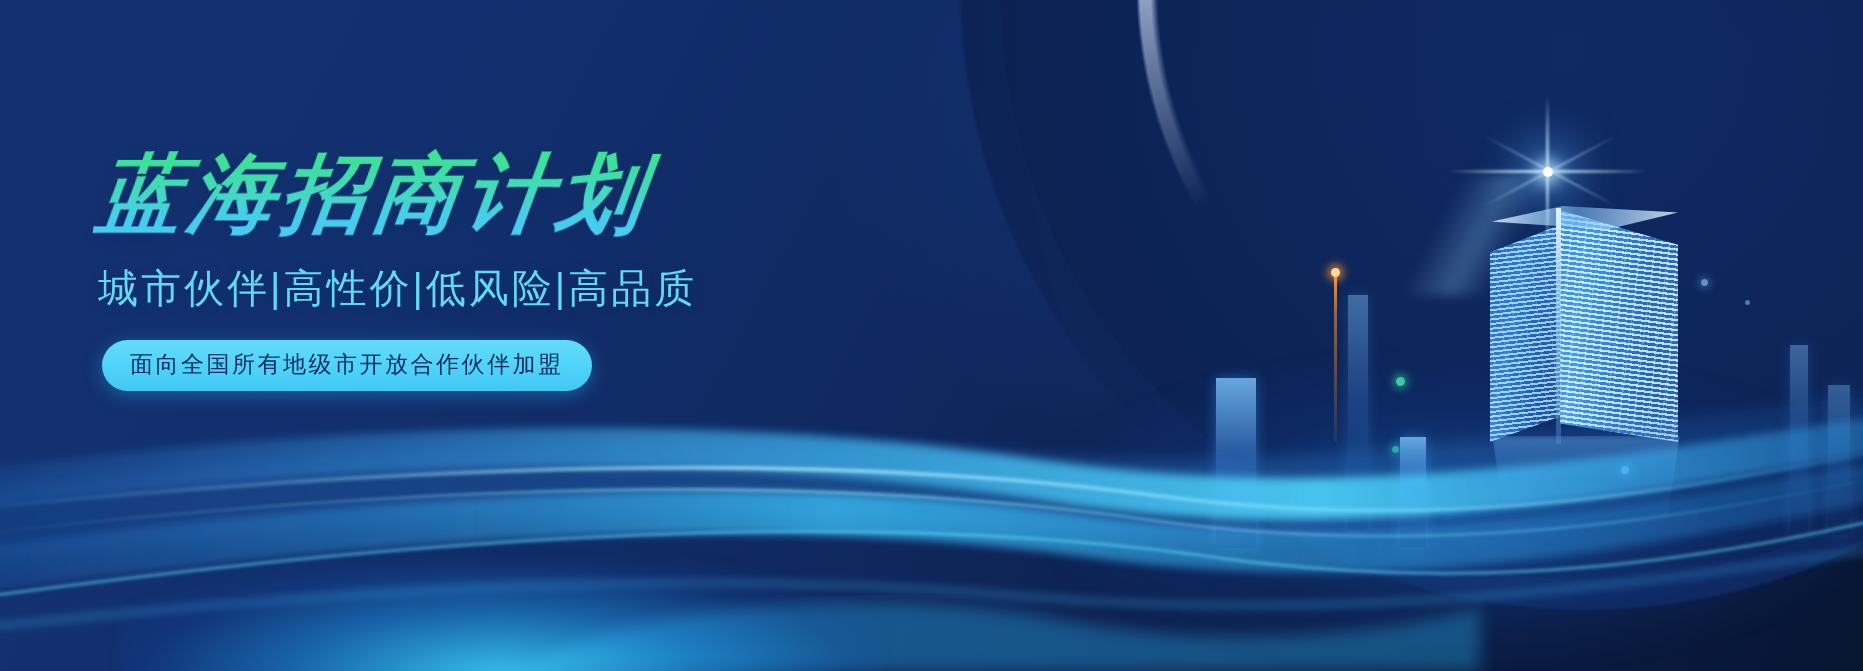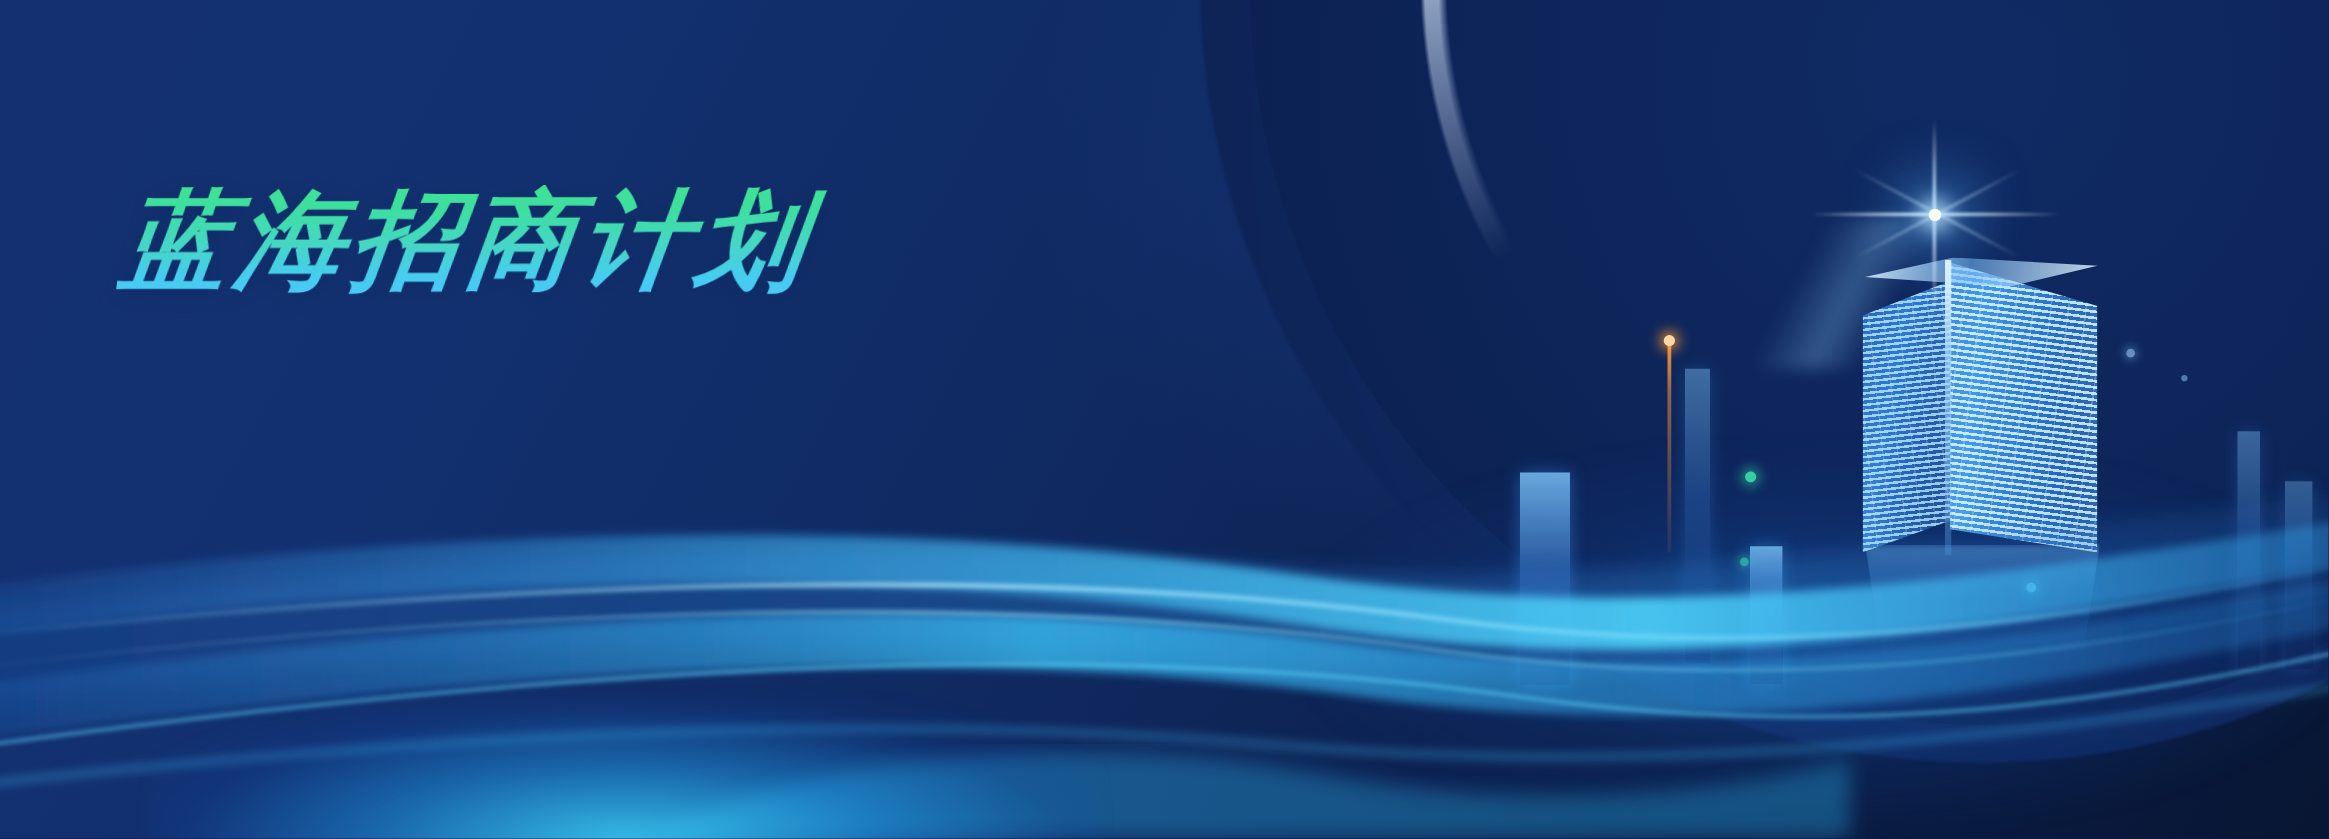--- a/index.html
+++ b/index.html
@@ -296,15 +296,17 @@
       <path d="M-40,330 C 340,288 700,268 1020,296 C 1330,322 1600,292 1903,244" fill="none" stroke="#3fb4ef" stroke-opacity=".35" stroke-width="6" filter="url(#sblur)"></path>
 
       <path d="M520,370 C 640,300 880,286 1060,320 C 1200,346 1360,340 1480,308 L1480,371 L520,371 Z" fill="#2ec6ff" opacity=".30" filter="url(#sblur2)"></path>
     </svg>
   </div>
 
   <div class="layer" id="bottom-glow"></div>
 
   <div id="copy">
     <h1 id="headline">蓝海招商计划</h1>
+    <div id="subhead">城市伙伴|高性价|低风险|高品质</div>
+    <div id="badge">面向全国所有地级市开放合作伙伴加盟</div>
   </div>
 
 </div>
 
 </body></html>

